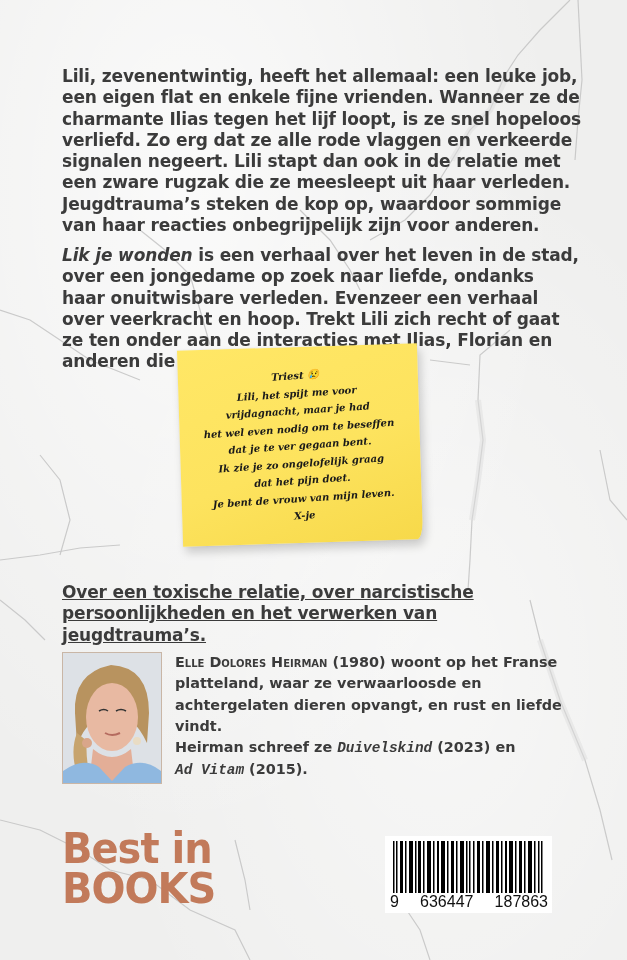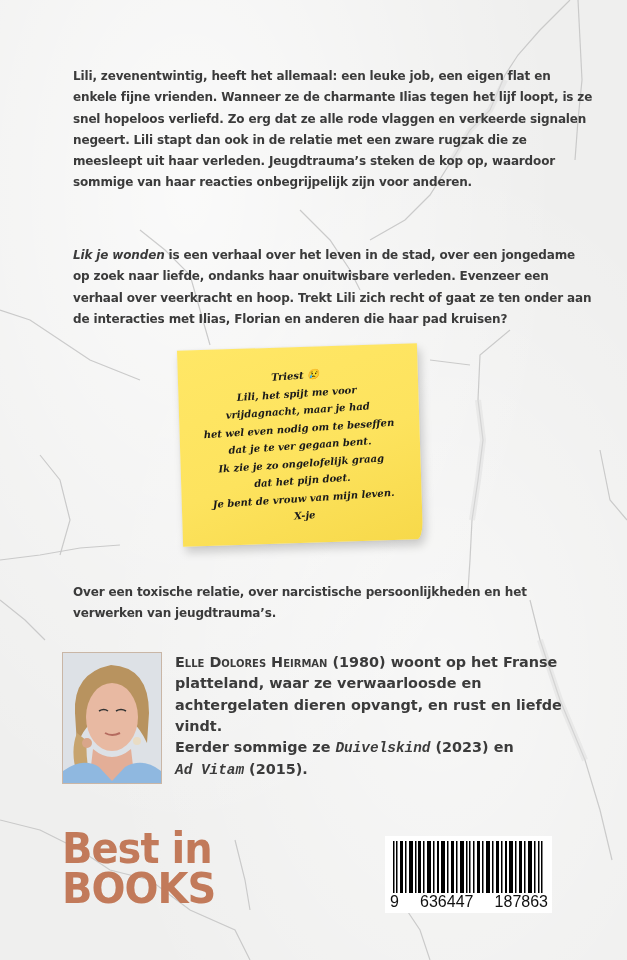--- a/index.html
+++ b/index.html
@@ -11,28 +11,28 @@
   }
   .bg-texture {
     position:absolute; inset:0;
     background:
       radial-gradient(ellipse at 30% 20%, rgba(255,255,255,0.7), rgba(255,255,255,0) 60%),
       radial-gradient(ellipse at 70% 70%, rgba(255,255,255,0.5), rgba(255,255,255,0) 55%),
       #efefee;
   }
   .cracks { position:absolute; inset:0; width:627px; height:960px; }
   .para {
-    position:absolute; left:73px; width:520px;
-    font-size:12px; line-height:21.3px; font-weight:bold;
+    position:absolute; left:62px; width:520px;
+    font-size:17px; line-height:21.3px; font-weight:bold;
     color:#3b3b3b; letter-spacing:-0.15px;
   }
   .para i { font-style:italic; }
   #p1 { top:66px; }
   #p2 { top:245px; }
-  #p3 { top:582px; }
+  #p3 { top:582px;text-decoration:underline; }
 
   .sticky {
     position:absolute; left:180px; top:347px; width:240px; height:196px;
     background:linear-gradient(160deg, #ffe766 0%, #fde35e 55%, #f7d94a 100%);
     transform:rotate(-1.8deg);
     box-shadow: 3px 6px 10px rgba(0,0,0,0.18), 0 0 2px rgba(0,0,0,0.08);
     border-bottom-right-radius:6px 18px;
   }
   .sticky-inner {
     position:absolute; inset:0; padding-top:20px;
@@ -135,21 +135,21 @@
     <path d="M42 80 Q49 84 57 80" stroke="#b56b5f" stroke-width="2" fill="none"></path>
     <circle cx="24" cy="90" r="5" fill="#d9a68a"></circle>
     <circle cx="74" cy="88" r="4" fill="#e9dcc4"></circle>
     <path d="M30 96 Q49 112 68 96 L72 130 L26 130 Z" fill="#e3ae97"></path>
     <path d="M0 118 Q20 104 36 114 L49 128 L62 114 Q80 104 98 118 L98 130 L0 130 Z" fill="#8fb8e0"></path>
   </svg>
 </div>
 
 <div class="author-bio">
   <span class="smallcaps">Elle Dolores Heirman</span><span> (1980) woont op het Franse platteland, waar ze verwaarloosde en achtergelaten dieren opvangt, en rust en liefde vindt.</span><br>
-  <span>Eerder sommige ze </span><i>Duivelskind</i><span> (2023) en</span><br>
+  <span>Heirman schreef ze </span><i>Duivelskind</i><span> (2023) en</span><br>
   <i>Ad Vitam</i><span> (2015).</span>
 </div>
 
 <div class="logo">
   <span>Best in</span>
   <span>BOOKS</span>
 </div>
 
 <div class="barcode-box">
   <svg class="barcode-bars" width="152" height="62" viewBox="0 0 152 62">

